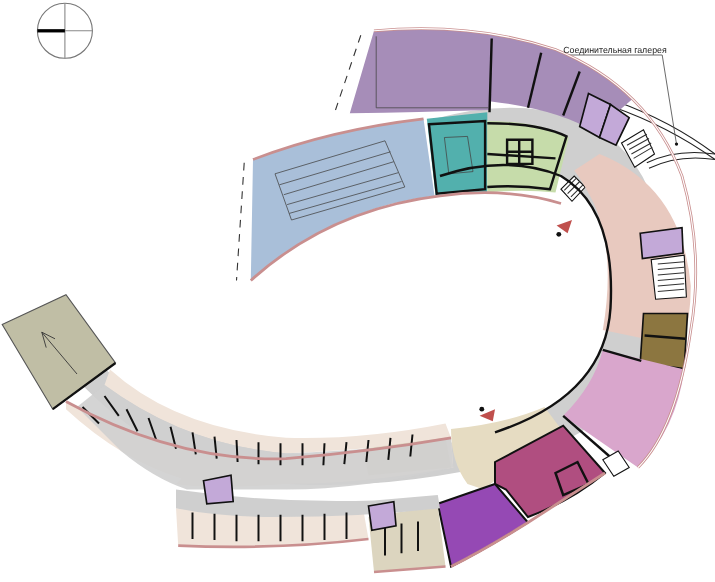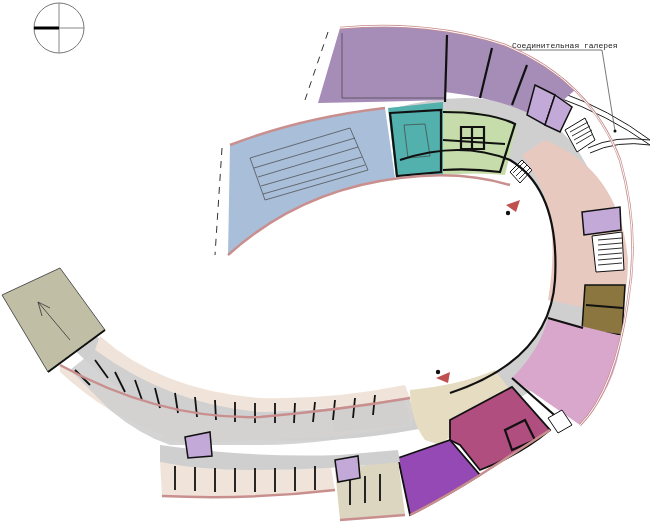--- a/index.html
+++ b/index.html
@@ -1,18 +1,18 @@
 <!DOCTYPE html>
 <html><head>
 <meta charset="utf-8">
 <style>
   html,body{margin:0;padding:0;background:#ffffff;}
   body{width:650px;height:529px;overflow:hidden;position:relative;font-family:"Liberation Sans",sans-serif;}
   #plan{position:absolute;left:0;top:0;width:650px;height:529px;}
-  .label{position:absolute;font-size:8px;color:#222;white-space:nowrap;font-family:Liberation Mono, monospace;}
+  .label{position:absolute;font-size:8px;color:#222;white-space:nowrap;font-family:Liberation Sans, sans-serif;}
   .wall{fill:none;stroke:#111;stroke-width:2.2;}
   .thin{fill:none;stroke:#444;stroke-width:0.7;}
   .facade{fill:none;stroke:#c98f8f;stroke-width:2.5;}
   .facade-in{fill:none;stroke:#ffffff;stroke-width:1;}
   .dash{fill:none;stroke:#333;stroke-width:1;stroke-dasharray:7 6;}
 </style>
 </head>
 <body>
 
 <svg id="plan" viewBox="0 0 650 529" xmlns="http://www.w3.org/2000/svg">

